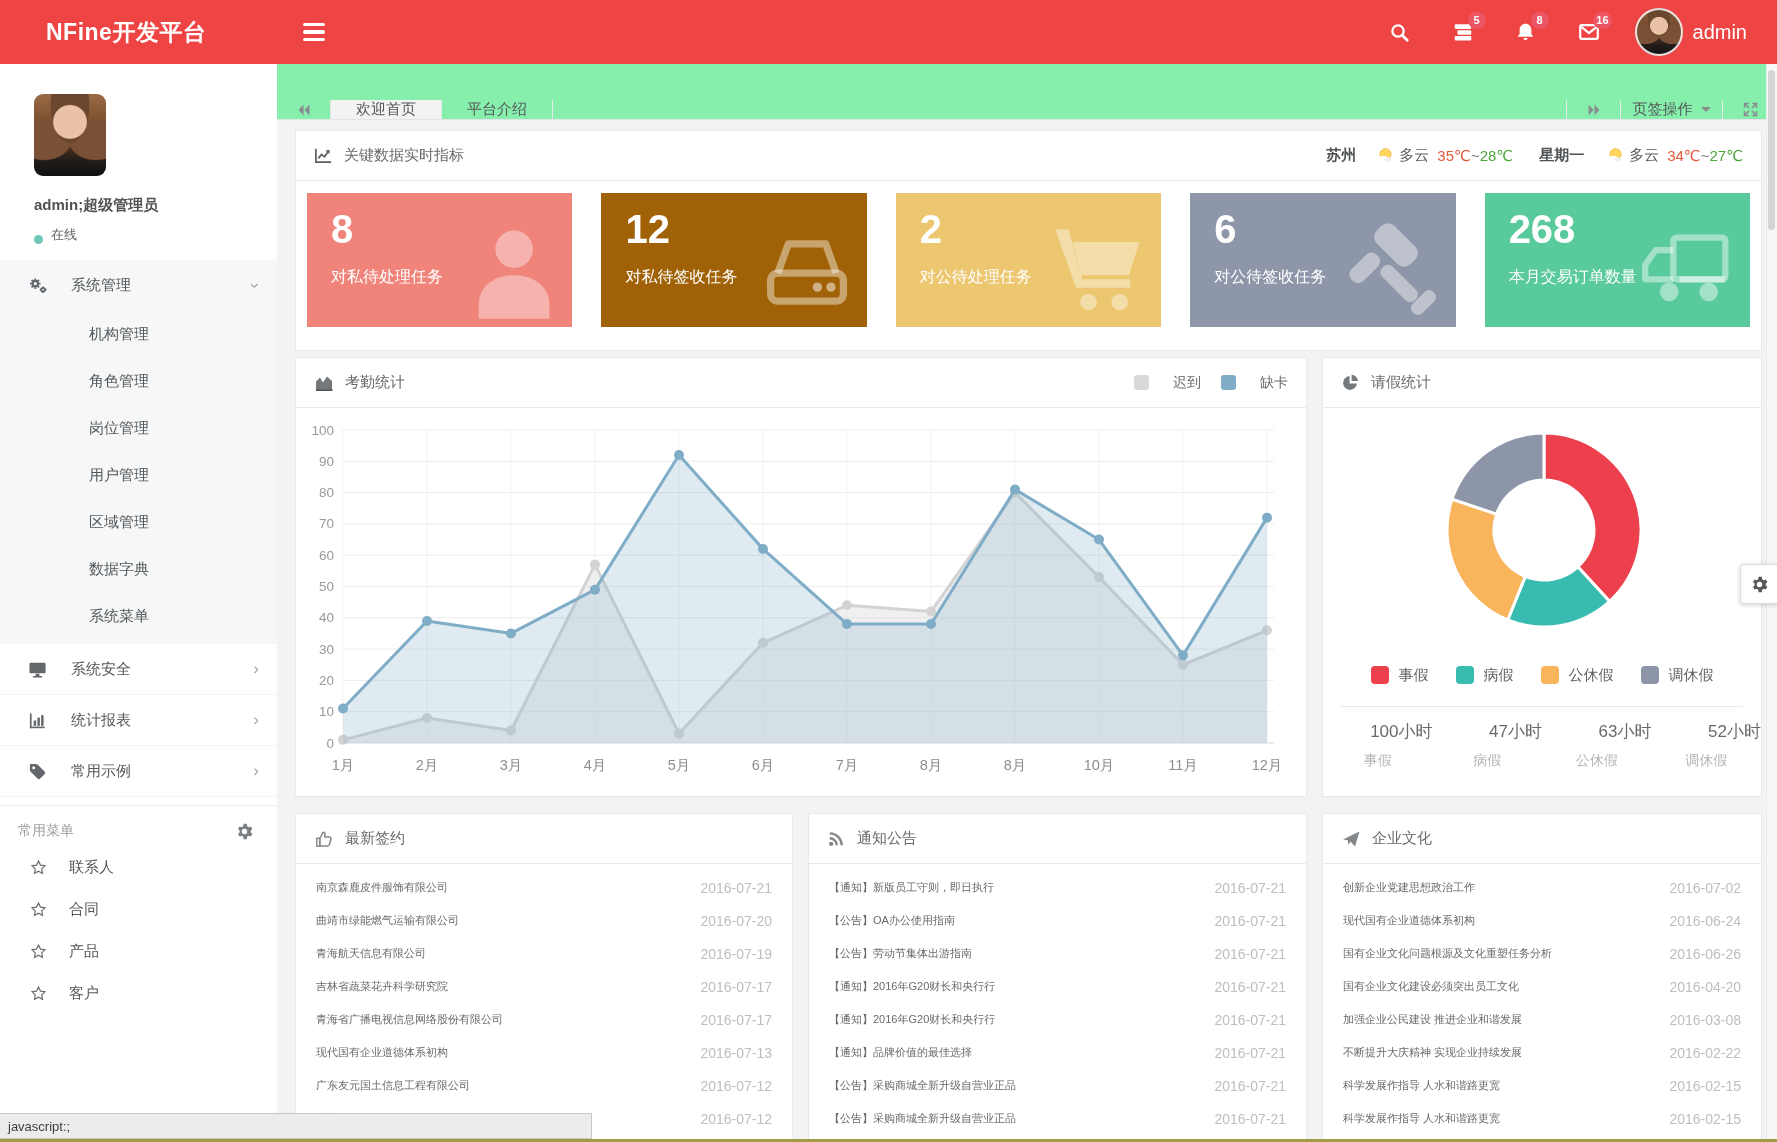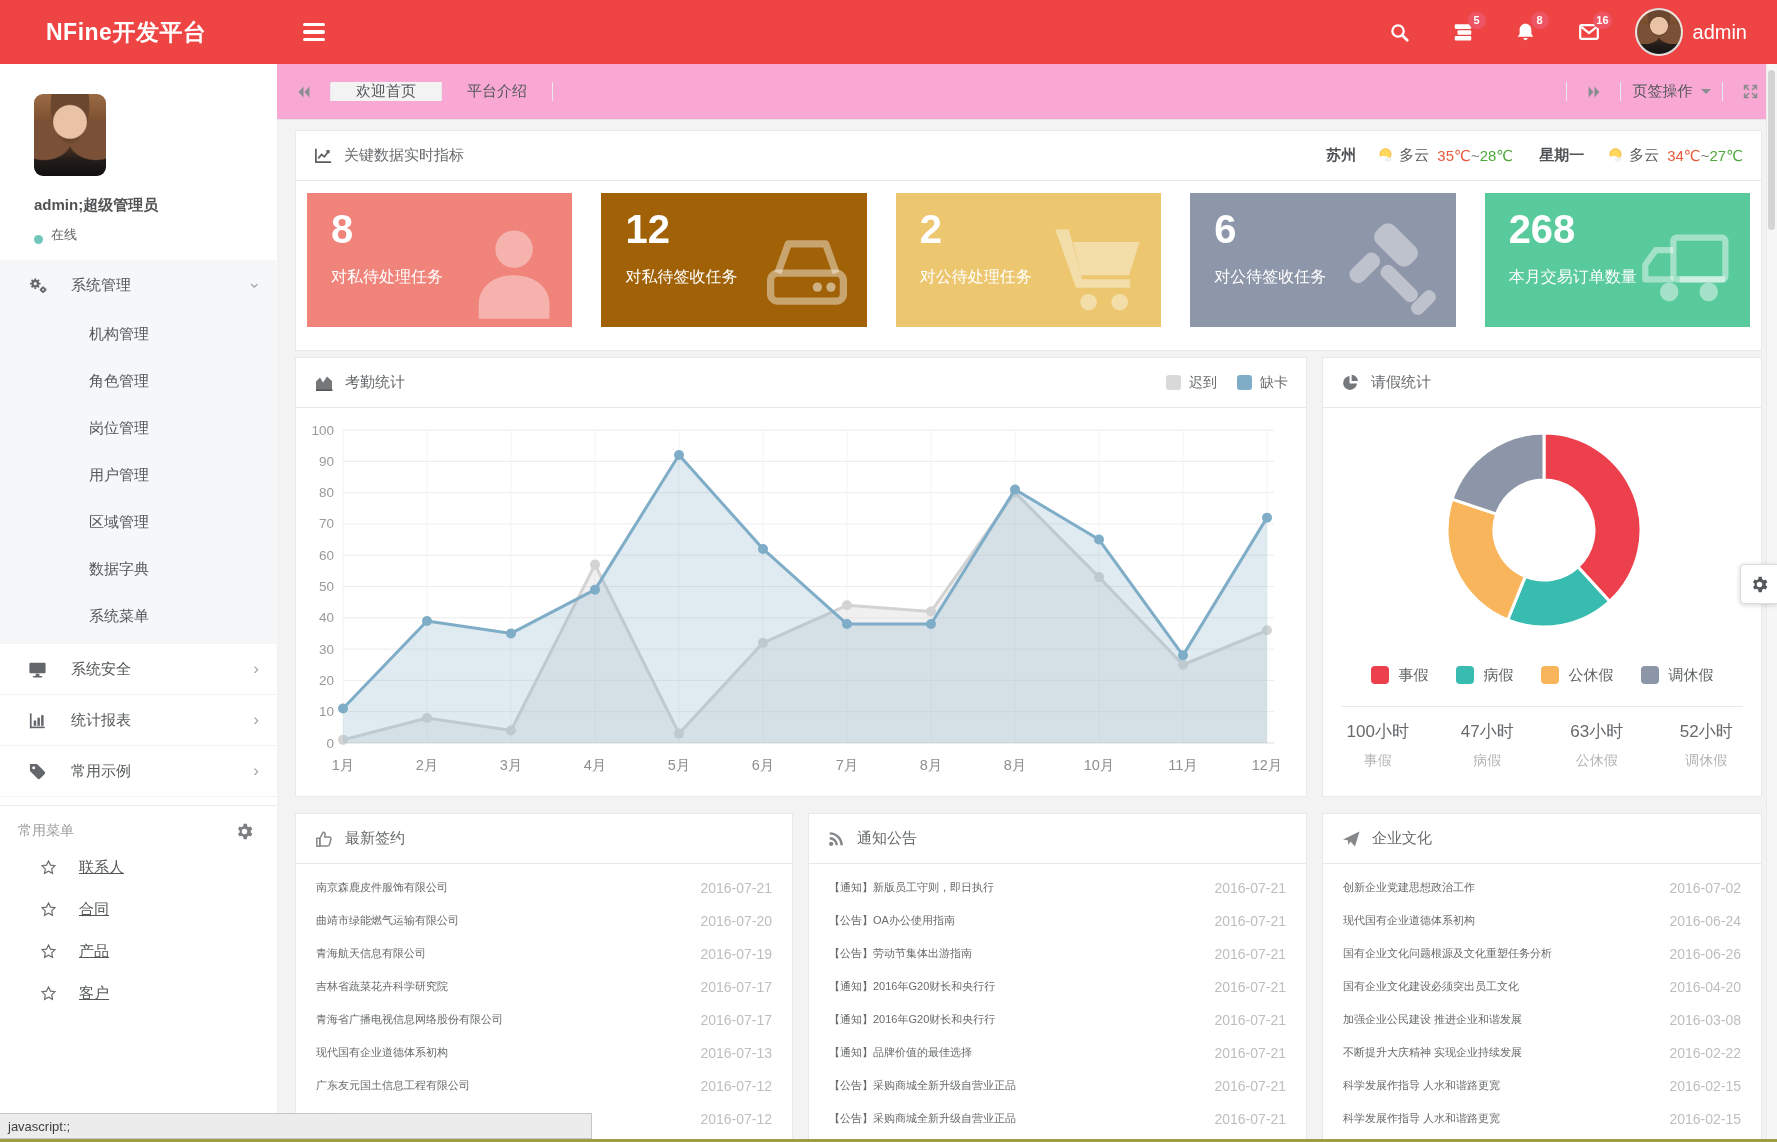--- a/index.html
+++ b/index.html
@@ -37,25 +37,25 @@
   .nav-group{border-bottom:1px solid #f4f4f4;}
   .nav-group.expanded{background:#f6f7f8;padding-bottom:4px;}
   .nav-parent{height:50px;display:flex;align-items:center;padding:0 18px 0 28px;font-size:15px;color:#55585a;cursor:pointer;}
   .nicon{width:22px;margin-right:21px;color:#63666a;display:flex;align-items:center;}
   .chev{margin-left:auto;color:#a3a5a8;font-size:17px;line-height:1;transform:translateY(-1px);}
   .chev.down{transform:rotate(90deg);}
   .nav-child{height:47px;line-height:47px;padding-left:89px;font-size:15px;color:#55585a;cursor:pointer;}
   .fav-section{border-top:1px solid #ececec;margin-top:8px;padding-top:6px;}
   .fav-header{display:flex;align-items:center;padding:10px 24px 6px 18px;color:#9b9da0;font-size:14px;}
   .fav-gear{margin-left:auto;color:#7c7f82;cursor:pointer;display:flex;}
-  .fav-item{height:42px;display:flex;align-items:center;padding-left:40px;font-size:15px;color:#55585a;cursor:pointer;text-decoration:underline;}
+  .fav-item{height:42px;display:flex;align-items:center;padding-left:30px;font-size:15px;color:#55585a;cursor:pointer;}
   .fav-item .sicon{width:18px;margin-right:21px;display:flex;color:#6a6d70;}
   
   .main{position:absolute;left:277px;top:64px;right:0;bottom:0;}
-  .tabbar{height:55px;background:#f9a8d4;border-bottom:1px solid #e2e4e6;display:flex;align-items:center;}
+  .tabbar{height:55px;background:#86efac;border-bottom:1px solid #e2e4e6;display:flex;align-items:flex-end;}
   .tab-cell{display:flex;align-items:center;justify-content:center;border-right:1px solid #e7eaec;cursor:pointer;color:#8a8d8f;}
   .tab-nav{width:53px;}
   .tab{padding:0 25px;font-size:15px;color:#55585a;}
   .tab.active{background:#f3f3f4;}
   .tab-right{margin-left:auto;display:flex;align-items:stretch;}
   .tab-rcell{border-left:1px solid #e7eaec;display:flex;align-items:center;justify-content:center;cursor:pointer;color:#8a8d8f;}
   .ops-cell{width:101px;font-size:15px;color:#55585a;}
   .caret{width:0;height:0;border-left:5px solid transparent;border-right:5px solid transparent;border-top:5px solid #8a8d8f;margin-left:8px;}
   .fs-cell{width:54px;}
   .content{padding:10px 15px 0 18px;}
@@ -76,30 +76,30 @@
   .cards-row{display:flex;gap:29px;padding:12px 11px 23px;}
   .card{flex:1;height:134px;position:relative;color:#fff;overflow:hidden;cursor:pointer;}
   .card-num{font-size:40px;font-weight:600;margin:14px 0 0 24px;line-height:1.1;}
   .card-label{font-size:16px;margin:16px 0 0 24px;}
   .card-icon{position:absolute;right:8px;bottom:4px;width:104px;height:104px;}
   .card-icon svg{width:100%;height:100%;}
   
   .row2{display:flex;gap:15px;margin-top:6px;}
   .chart-panel{width:1012px;height:440px;}
   .line-legend{margin-left:auto;display:flex;align-items:center;gap:20px;font-size:14px;color:#676a6c;}
-  .lg-item{display:flex;align-items:center;cursor:pointer;}
+  .lg-item{display:flex;align-items:center;cursor:pointer;gap:16px;}
   .lg-sw{width:15px;height:15px;border-radius:3px;margin-right:8px;}
   .donut-panel{flex:1;height:440px;display:flex;flex-direction:column;}
   .donut-legend{display:flex;justify-content:center;align-items:center;gap:27px;height:44px;font-size:15px;color:#5f6264;}
   .dlg-item{display:flex;align-items:center;cursor:pointer;}
   .dlg-sw{width:18px;height:18px;border-radius:4px;margin-right:10px;}
   .donut-divider{border-top:1px solid #e7eaec;margin:9px 18px 0;}
   .donut-stats{display:flex;padding-top:13px;}
   .dstat{flex:1;text-align:center;}
-  .dstat-val{font-size:17px;color:#676a6c;}
+  .dstat-val{font-size:17px;color:#676a6c;text-align:right;}
   .dstat-label{font-size:14px;color:#b2b4b6;margin-top:9px;}
   
   .row3{display:flex;gap:15px;margin-top:16px;}
   .list-panel{height:372px;overflow:hidden;}
   .lp-a{flex:493;} .lp-b{flex:494;} .lp-c{width:440px;flex:none;}
   .list-rows{padding:7px 0;}
   .lrow{display:flex;justify-content:space-between;align-items:center;height:33px;padding:0 20px;cursor:pointer;}
   .lrow .lt{font-size:11px;color:#676a6c;white-space:nowrap;overflow:hidden;text-overflow:ellipsis;}
   .lrow .ld{font-size:14px;color:#bcbec0;margin-left:14px;flex-shrink:0;}
   

